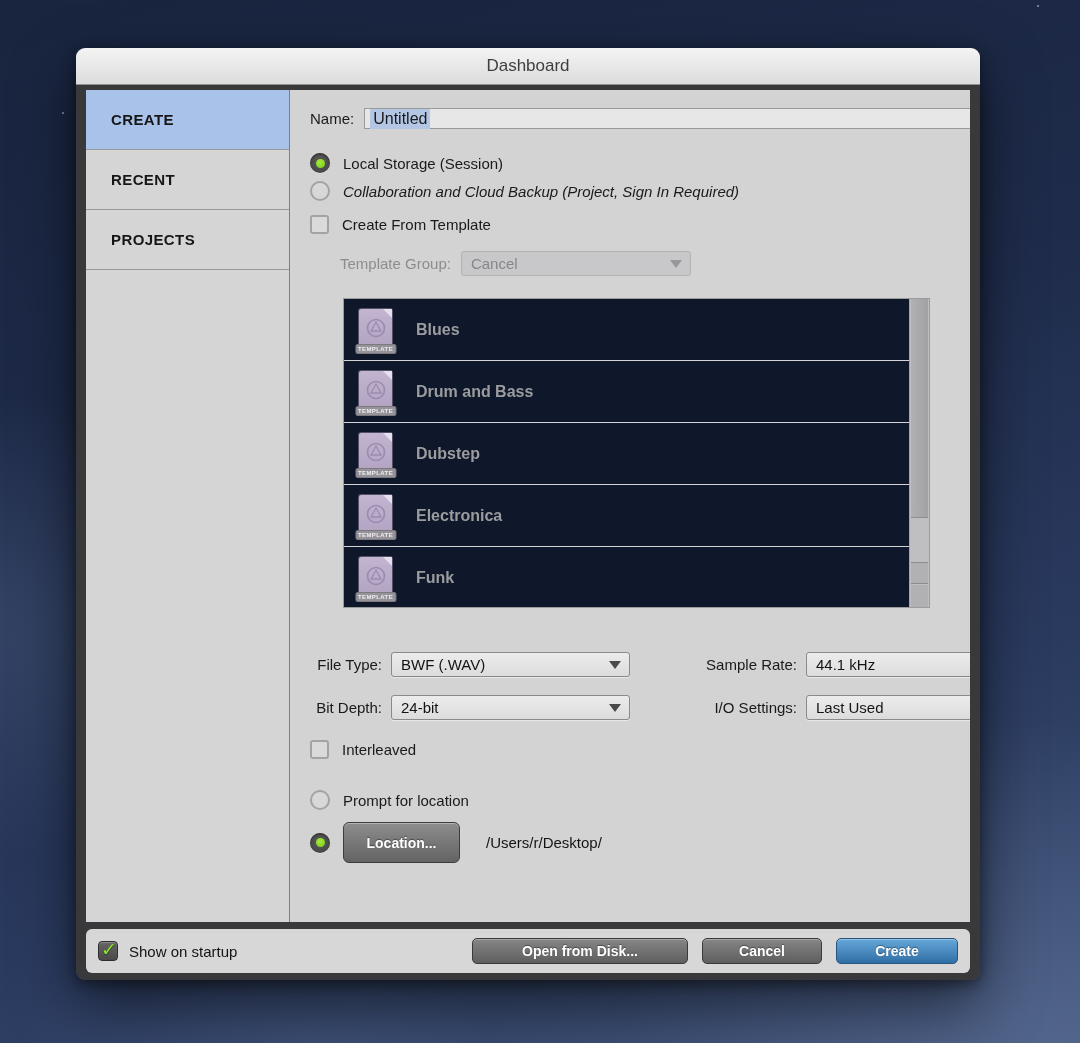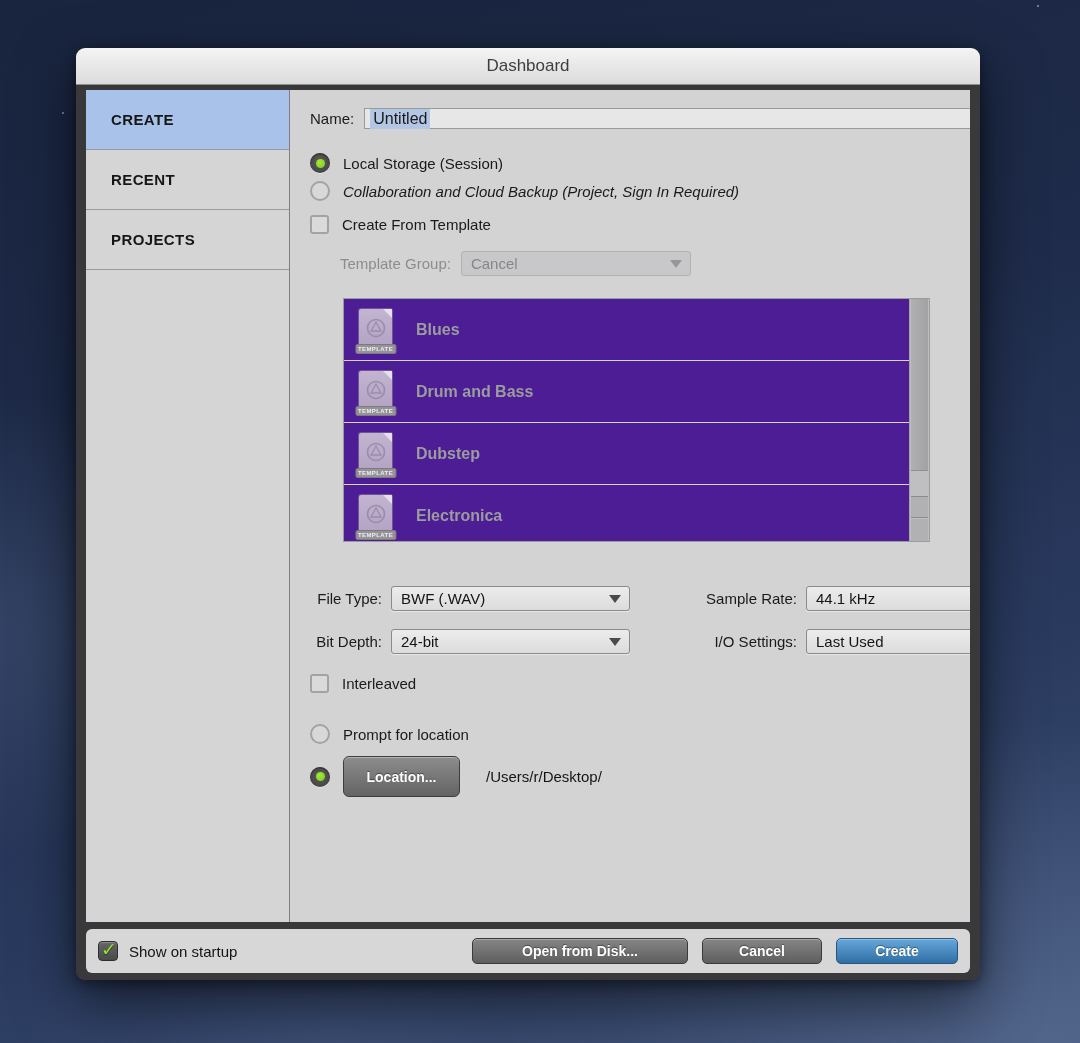--- a/index.html
+++ b/index.html
@@ -69,21 +69,21 @@
   .dd { height:25px; border-radius:3px; display:flex; align-items:center;
     justify-content:space-between; padding:0 8px 0 9px; font-size:15px; }
   .dd .tri { width:0; height:0; border-left:6px solid transparent; border-right:6px solid transparent;
     border-top:8px solid #4a4a4a; margin-left:8px; }
   .dd.disabled { background:#c8c8ca; border:1px solid #b2b2b2; color:#868686; width:230px; margin-left:10px; }
   .dd.disabled .tri { border-top-color:#979797; }
   .dd.enabled { background:linear-gradient(#ececec,#dcdcdc); border:1px solid #8a8a8a; color:#141414;
     box-shadow:0 1px 1px rgba(255,255,255,.5); }
 
   
-  .tlist { width:587px; height:244px; margin-left:33px; background:#4c1d95;
+  .tlist { width:587px; height:310px; margin-left:33px; background:#0f172a;
     border:1px solid #9b9b9b; position:relative; overflow:hidden; }
   .tlist-inner { position:absolute; left:0; top:0; right:20px; bottom:0; }
   .t-row { height:62px; display:flex; align-items:center; gap:22px; padding-left:13px;
     border-bottom:1px solid #d4d4d6; }
   .t-label { font-size:16px; font-weight:bold; color:#9b9c9e; }
   .t-icon { width:37px; height:42px; position:relative; flex:0 0 auto; }
   .t-doc { position:absolute; left:2px; top:0; width:33px; height:38px; border-radius:2px;
     background:linear-gradient(#c3b5d1,#b2a3c2); box-shadow:0 0 0 1px rgba(140,130,155,.55); }
   .t-fold { position:absolute; right:2px; top:0; width:0; height:0;
     border-left:9px solid transparent; border-top:9px solid #e6e0ee; }

